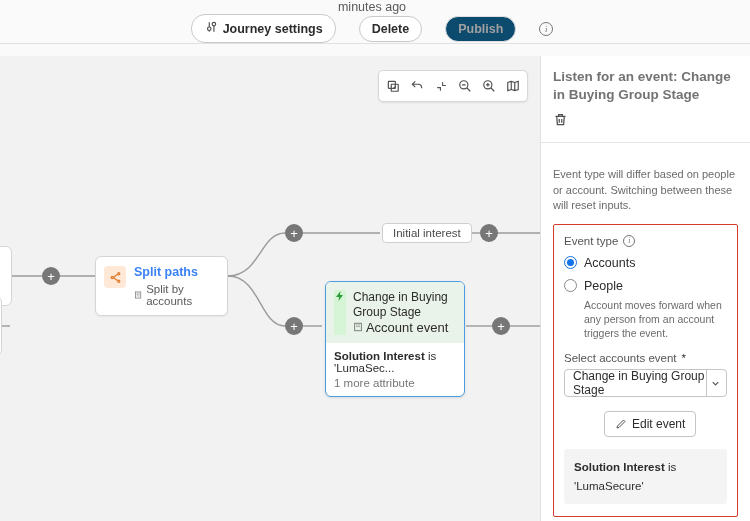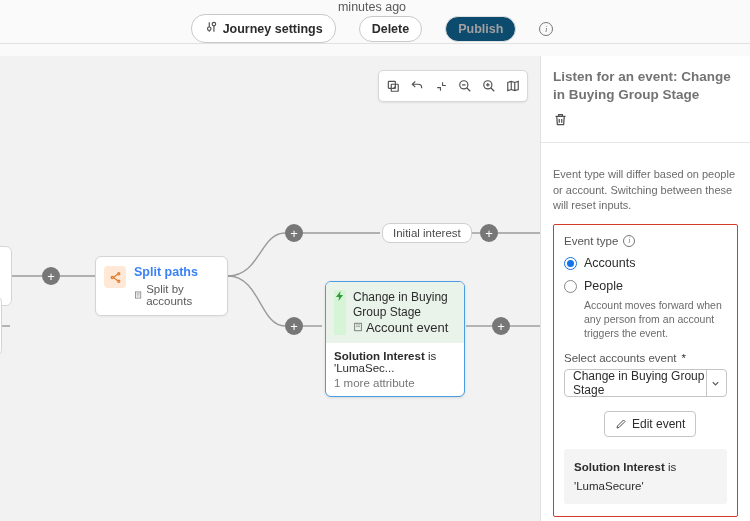--- a/index.html
+++ b/index.html
@@ -40,21 +40,21 @@
   .event-card .moreline{ color:#777; margin-top:3px;}
 
   
   .panel { position:absolute; top:56px; right:0; width:210px; height:465px; background:#fff; border-left:1px solid #e0e0e0; overflow-y:auto; }
   .panel-inner{ padding:12px 12px 18px 12px;}
   .panel-title{ font-weight:700; font-size:13.5px; color:#737373; line-height:1.35;}
   .trash-row{ margin-top:8px;}
   .hint{ font-size:11px; color:#6b6b6b; line-height:1.4;}
   .red-box{ border:1.5px solid #d43b2a; border-radius:2px; padding:10px 10px 12px 10px; margin-top:10px;}
   .field-label{ font-size:11.5px; color:#555; display:flex; align-items:center; gap:5px;}
-  .radio-row{ display:flex; align-items:flex-end; gap:7px; font-size:12.5px; margin-top:9px; cursor:pointer;}
+  .radio-row{ display:flex; align-items:center; gap:7px; font-size:12.5px; margin-top:9px; cursor:pointer;}
   .radio{ width:13px; height:13px; border:1.5px solid #888; border-radius:50%; display:inline-flex; align-items:center; justify-content:center; flex-shrink:0;}
   .radio.checked{ border-color:#1473e6;}
   .radio.checked::after{ content:""; width:7px; height:7px; background:#1473e6; border-radius:50%;}
   .radio-help{ font-size:10.5px; color:#6b6b6b; margin:5px 0 0 20px; line-height:1.35;}
   .select{ margin-top:5px; border:1px solid #c5c5c5; border-radius:4px; height:28px; display:flex; align-items:center; justify-content:space-between; padding:0 2px 0 8px; font-size:12px; cursor:pointer; background:#fff;}
   .select .chev-box{ border-left:1px solid #c5c5c5; width:22px; height:100%; display:flex; align-items:center; justify-content:center;}
   .edit-btn{ margin-top:14px; display:inline-flex; align-items:center; gap:5px; border:1px solid #c5c5c5; background:#fff; border-radius:4px; padding:5px 10px; font-size:12px; cursor:pointer;margin-left:40px;}
   .summary-box{ margin-top:12px; background:#f4f4f4; border-radius:3px; padding:9px 10px; font-size:11.5px; color:#2c2c2c; line-height:1.6;}
   .summary-box b{ font-weight:700;}
   hr.sep{ border:none; border-top:1px solid #e6e6e6; margin:12px -12px 0 -12px;}
@@ -156,21 +156,21 @@
         <svg width="10" height="10" viewBox="0 0 24 24" fill="none" stroke="#6b6b6b" stroke-width="2">
             <rect x="4" y="3" width="16" height="18"></rect>
             <path d="M8 7h3M8 11h3M8 15h3M13 7h3M13 11h3M13 15h3"></path>
           </svg>
         <span>Split by accounts</span>
       </div>
     </div>
   </div>
 
   <span class="plus-circle" style="left:285px; top:168px;"></span>
-  <div class="pill" style="left:382px; top:167px;border-radius:8px;">Initial interest</div>
+  <div class="pill" style="left:382px; top:167px;">Initial interest</div>
   <span class="plus-circle" style="left:480px; top:168px;"></span>
 
   <span class="plus-circle" style="left:285px; top:261px;"></span>
 
   <div class="event-card" style="left:325px; top:225px;">
     <div class="top">
       <div class="icon-box green">
         <svg width="12" height="12" viewBox="0 0 24 24" fill="#2d9d3a">
             <path d="M13 2L4 14h6l-1 8 9-12h-6l1-8z"></path>
           </svg>

